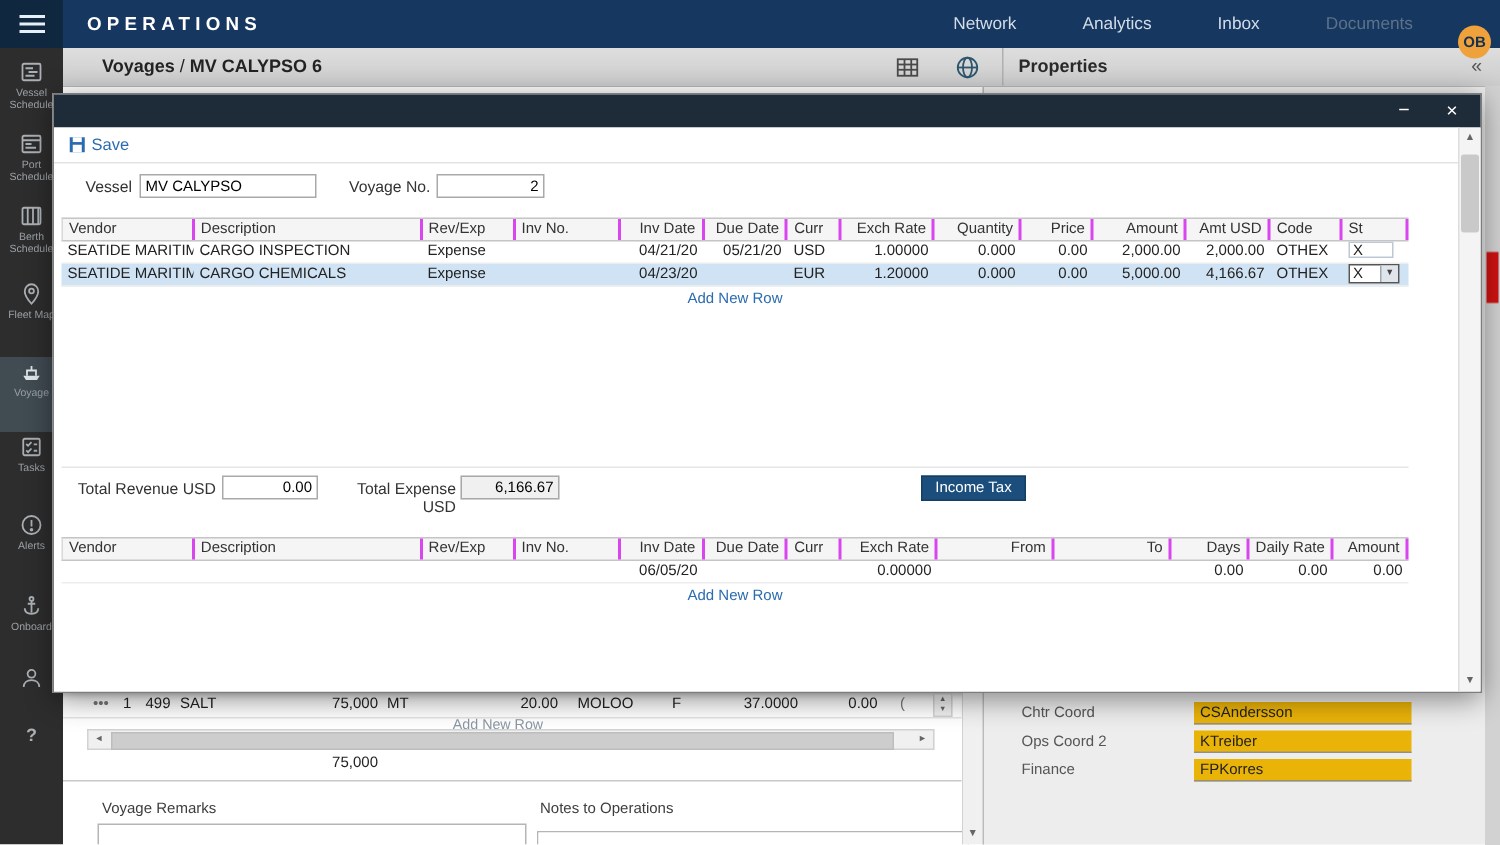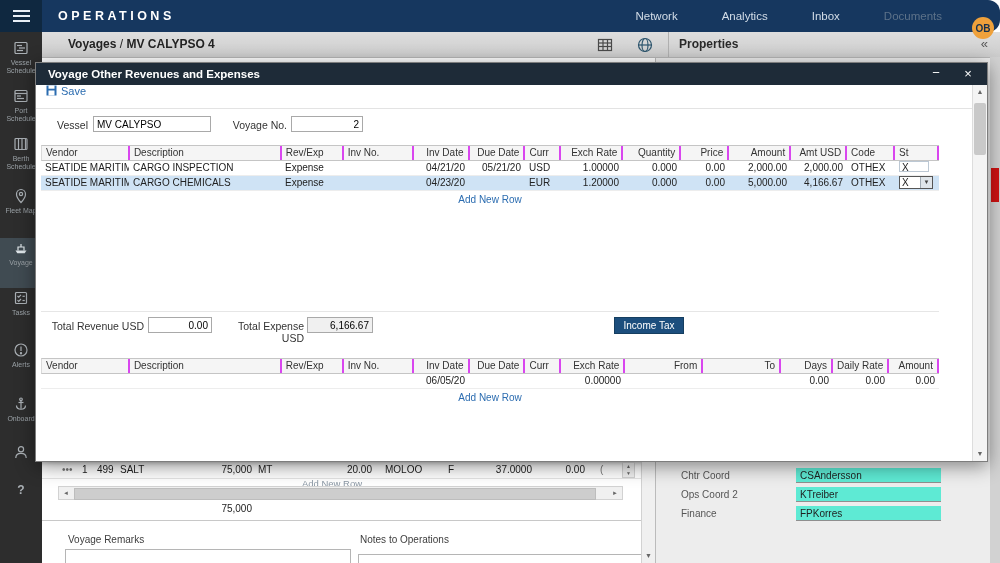--- a/index.html
+++ b/index.html
@@ -1,20 +1,20 @@
 <!DOCTYPE html>
 <html><head>
 <meta charset="utf-8">
 <style>
   html,body{margin:0;padding:0;}
   .stage{position:relative;width:1000px;height:563px;overflow:hidden;background:#fff;
          font-family:"Liberation Sans",sans-serif;font-size:10px;color:#222;}
 
   
-  .topbar{position:absolute;left:0;top:0;width:1000px;height:32px;background:#16375f;z-index:60;border-radius:12px;}
+  .topbar{position:absolute;left:0;top:0;width:1000px;height:32px;background:#16375f;z-index:60;}
   .hamburger{position:absolute;left:0;top:0;width:42px;height:32px;background:#0f2840;
              display:flex;flex-direction:column;justify-content:center;align-items:center;gap:3px;cursor:pointer;}
   .hamburger i{display:block;width:17px;height:2px;background:#e8eef5;}
   .app-title{position:absolute;left:58px;top:0;height:32px;line-height:32px;color:#fff;
              font-size:12.5px;font-weight:bold;letter-spacing:3.5px;}
   .top-nav{position:absolute;right:58px;top:0;height:32px;display:flex;align-items:center;gap:44px;}
   .nav-item{color:#d3dde8;font-size:11.5px;cursor:pointer;}
   .nav-item.dim{color:#5d7289;}
   .avatar{position:absolute;right:6px;top:17px;width:22px;height:22px;border-radius:50%;
           background:#efa13b;color:#17314e;font-weight:bold;font-size:10px;
@@ -56,42 +56,42 @@
   .bg-area{position:absolute;border:1px solid #b5b5b5;background:#fff;}
   .inner-vspin{position:absolute;top:405px;left:580px;width:13px;height:16px;background:#f0f0f0;border:1px solid #d2d2d2;
                box-sizing:border-box;font-size:5px;color:#666;text-align:center;line-height:7px;cursor:pointer;}
   .panel-vscroll{position:absolute;top:405px;left:599px;width:14px;height:101px;background:#f0f0f0;border-left:1px solid #d2d2d2;box-sizing:border-box;}
   .pv-down{position:absolute;bottom:0;left:0;width:13px;height:14px;text-align:center;line-height:14px;font-size:7px;color:#666;cursor:pointer;}
 
   
   .props-panel{position:absolute;left:655px;top:57px;width:335px;height:506px;background:#ededed;border-left:1px solid #bbb;z-index:1;}
   .prop-row{position:absolute;left:0;width:335px;height:19px;}
   .prop-label{position:absolute;left:25px;top:3px;color:#555;font-size:10px;}
-  .prop-value{position:absolute;left:140px;top:1px;width:145px;height:15px;background:#5eead4;
+  .prop-value{position:absolute;left:140px;top:1px;width:145px;height:15px;background:#eab308;
               border:0;border-bottom:1px solid #8f8f8f;font-size:10px;color:#1f1f1f;padding:1px 4px;
               font-family:"Liberation Sans",sans-serif;box-sizing:border-box;}
 
   
   .edge-strip{position:absolute;left:990px;top:57px;width:10px;height:506px;background:#d2d2d2;z-index:2;}
   .alert-strip{position:absolute;left:1px;top:111px;width:8px;height:34px;background:#cf1212;}
 
   
   .modal{position:absolute;left:35px;top:62px;width:953px;height:400px;background:#fff;
          border:1px solid #7d7d7d;box-shadow:0 4px 18px rgba(0,0,0,.45);z-index:50;box-sizing:border-box;}
   .m-titlebar{position:absolute;left:0;top:0;right:0;height:22px;background:#1e2b38;color:#fff;}
   .m-title{position:absolute;left:12px;top:0;height:22px;line-height:22px;font-size:11.5px;font-weight:bold;}
   .m-min{position:absolute;right:42px;top:0;width:18px;height:22px;text-align:center;line-height:20px;font-size:13px;cursor:pointer;}
   .m-close{position:absolute;right:10px;top:0;width:18px;height:22px;text-align:center;line-height:21px;font-size:13px;cursor:pointer;}
   .m-body{position:absolute;left:0;top:22px;right:15px;bottom:0;background:#fff;}
   .m-vscroll{position:absolute;right:0;top:22px;bottom:0;width:15px;background:#f4f4f4;border-left:1px solid #ddd;box-sizing:border-box;}
   .mv-btn{position:absolute;left:0;width:14px;height:14px;text-align:center;line-height:14px;font-size:7px;color:#666;cursor:pointer;}
   .mv-thumb{position:absolute;left:1px;top:18px;width:12px;height:52px;background:#c9c9c9;border-radius:2px;cursor:grab;}
 
   .savebar{position:absolute;left:0;top:0;right:0;height:24px;border-bottom:1px solid #e3e3e3;
-           display:flex;padding-left:10px;box-sizing:border-box;cursor:pointer;}
+           display:flex;align-items:center;padding-left:10px;box-sizing:border-box;cursor:pointer;}
   .save-label{color:#2b6cb0;font-size:11px;margin-left:4px;}
 
   .form-row{position:absolute;left:0;top:31px;width:100%;height:18px;}
   .f-label{position:absolute;top:3px;font-size:10.5px;color:#333;}
   .inp{border:1px solid #a9a9a9;font-size:10px;font-family:"Liberation Sans",sans-serif;
        padding:0 3px;height:16px;box-sizing:border-box;background:#fff;}
   .r{text-align:right;}
 
   .grid{position:absolute;left:5px;width:898px;}
   .g-head{display:flex;background:#f5f5f5;border-top:1px solid #c5c5c5;border-bottom:1px solid #c5c5c5;border-left:1px solid #d9d9d9;}
@@ -143,21 +143,21 @@
       <span class="nav-item">Inbox</span>
       <span class="nav-item dim">Documents</span>
     </nav>
     <div class="avatar">OB</div>
   </div>
 
   <div class="crumbbar">
     <div class="crumb">
       <span class="sec">Voyages</span>
       <span>/</span>
-      <span class="cur">MV CALYPSO 4</span>
+      <span class="cur">MV CALYPSO 6</span>
     </div>
     <span class="cb-icon" style="left:554px">
       <svg class="ic-svg" width="18" height="18" viewBox="0 0 18 18">
           <g stroke="#4a4a4a" stroke-width="1.2" fill="none">
         <rect x="2.5" y="3.5" width="13" height="11"></rect>
             <line x1="2.5" y1="7" x2="15.5" y2="7"></line>
             <line x1="2.5" y1="10.5" x2="15.5" y2="10.5"></line>
         <line x1="7" y1="3.5" x2="7" y2="14.5"></line>
             <line x1="11.5" y1="3.5" x2="11.5" y2="14.5"></line>
           </g>
@@ -325,21 +325,20 @@
       <input class="prop-value" value="FPKorres" style="">
     </div>
   </div>
 
   <div class="edge-strip">
     <div class="alert-strip"></div>
   </div>
 
   <div class="modal">
     <div class="m-titlebar">
-      <span class="m-title">Voyage Other Revenues and Expenses</span>
       <span class="m-min">−</span>
       <span class="m-close">×</span>
     </div>
 
     <div class="m-body">
 
       <div class="savebar">
         <svg width="11" height="11" viewBox="0 0 11 11">
           <rect x="0.5" y="0.5" width="10" height="10" fill="#2b6cb0"></rect>
           <rect x="2.5" y="0.5" width="6" height="3.2" fill="#fff"></rect>

